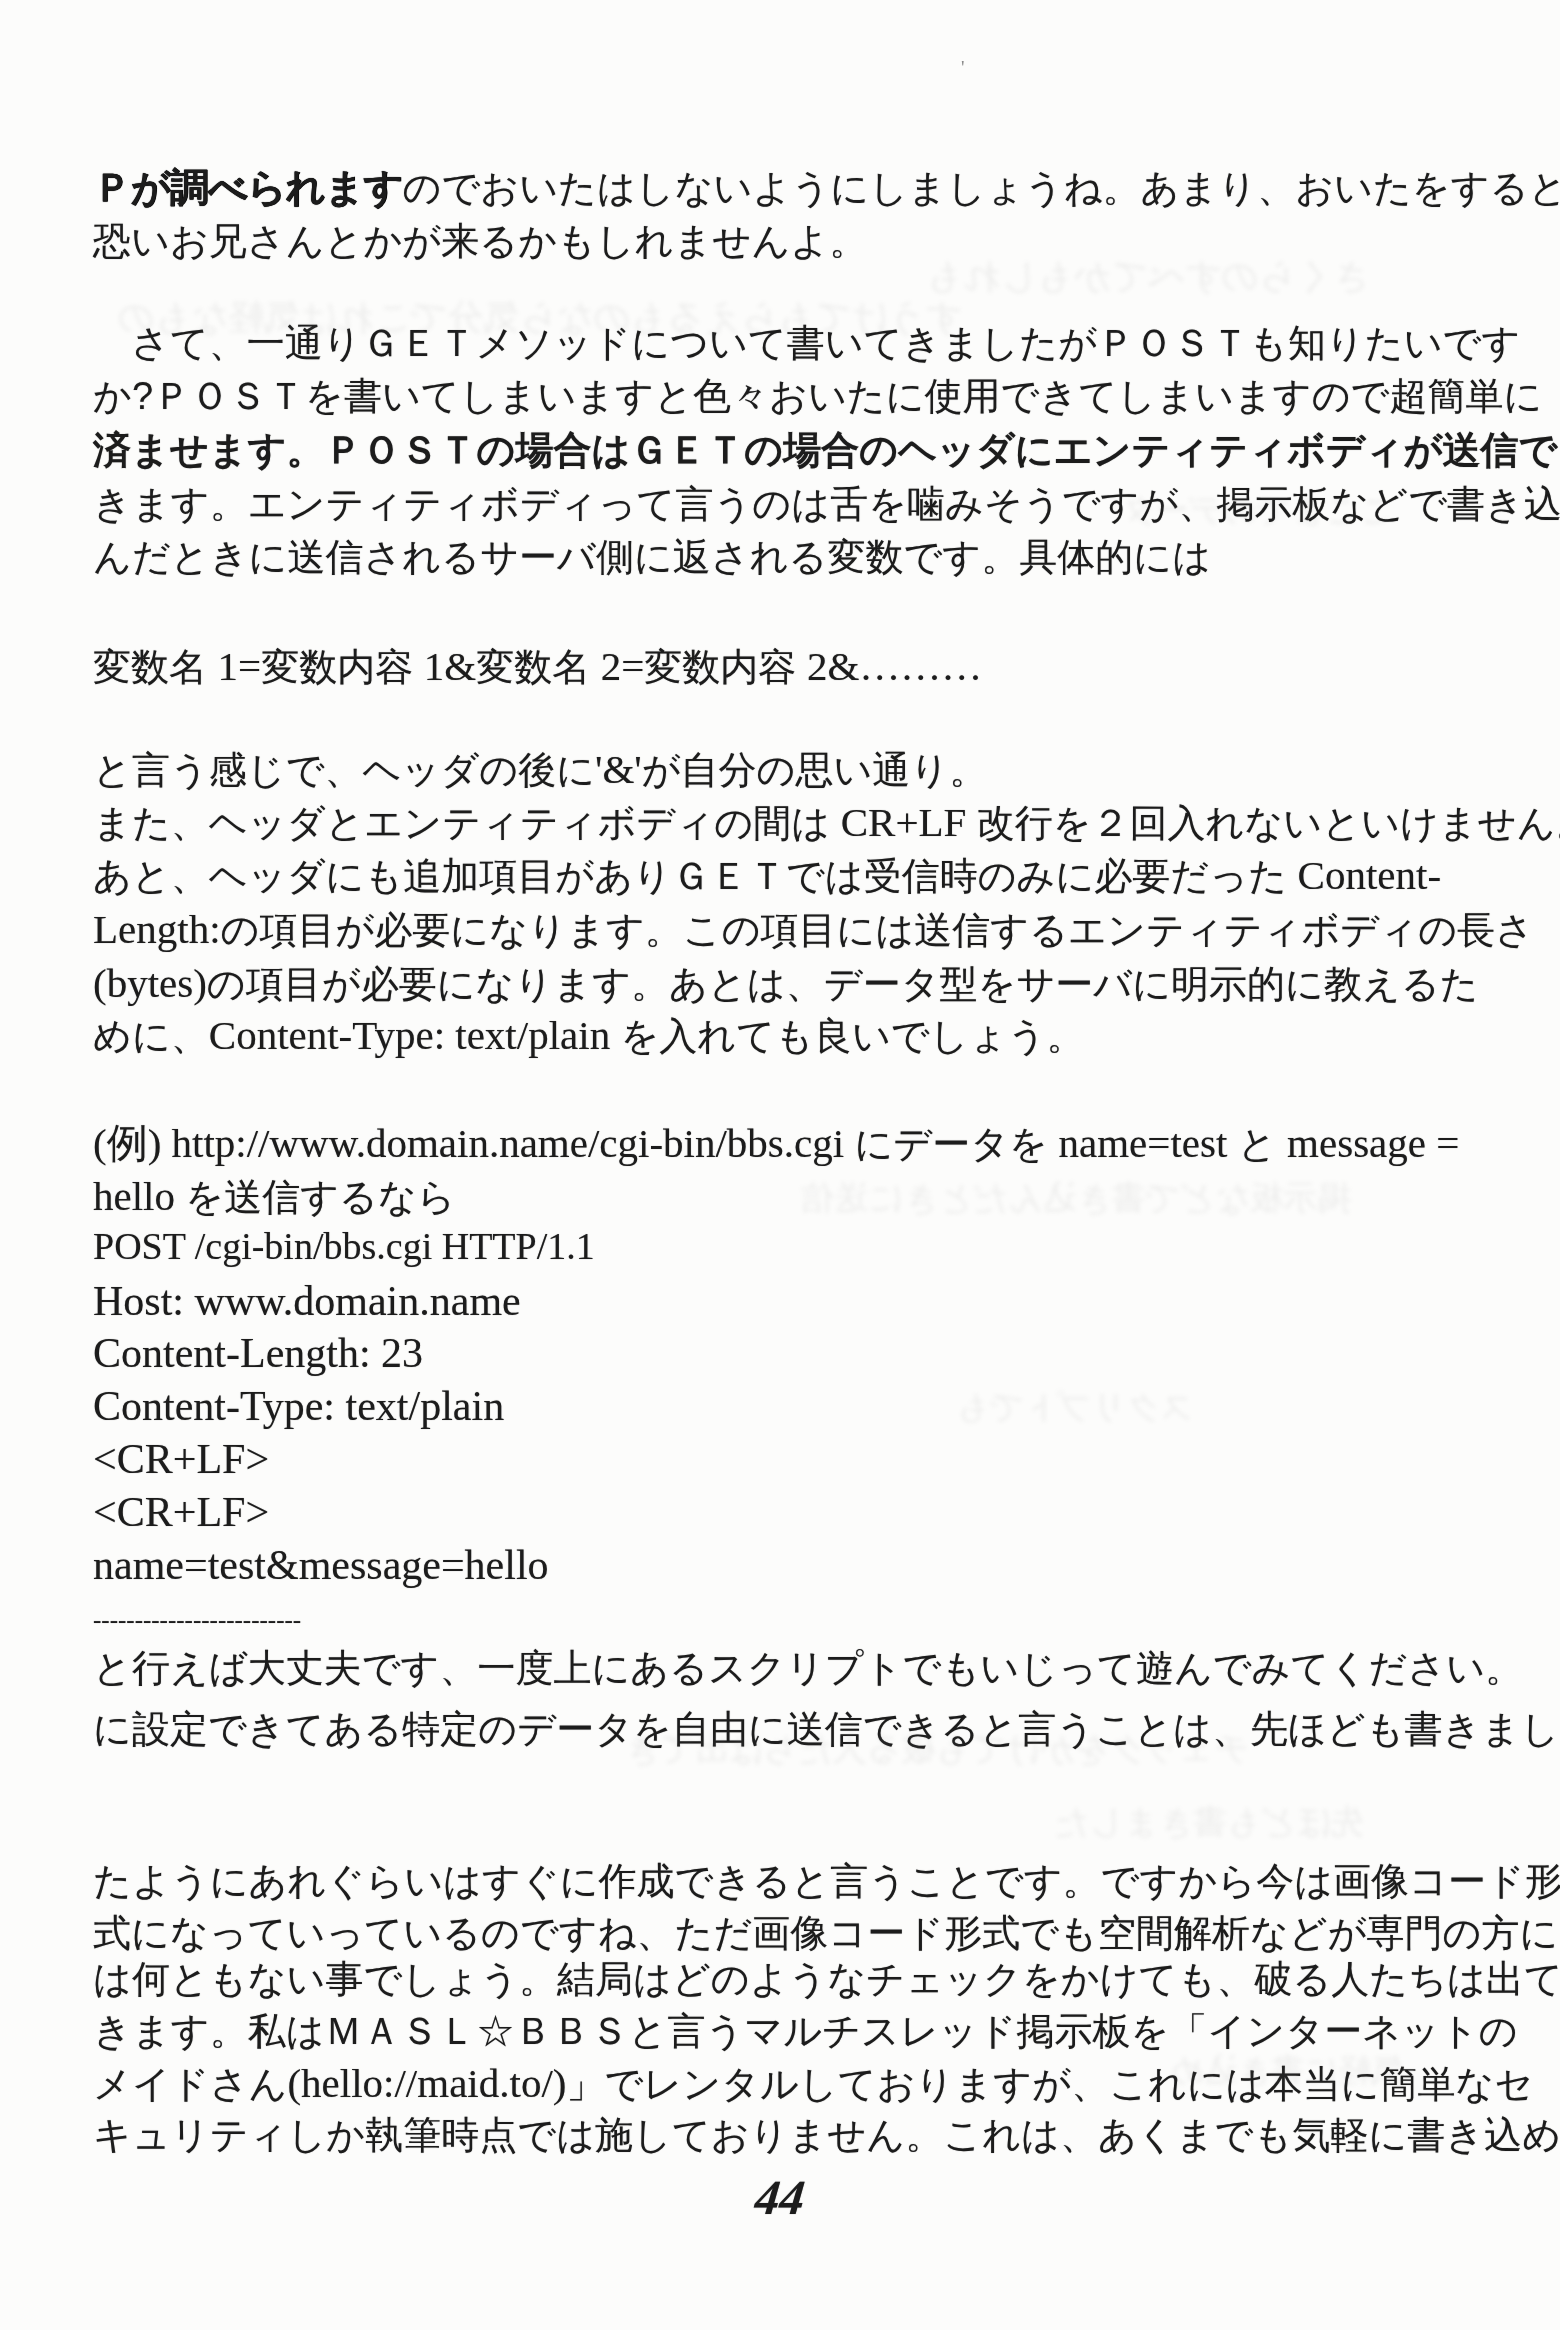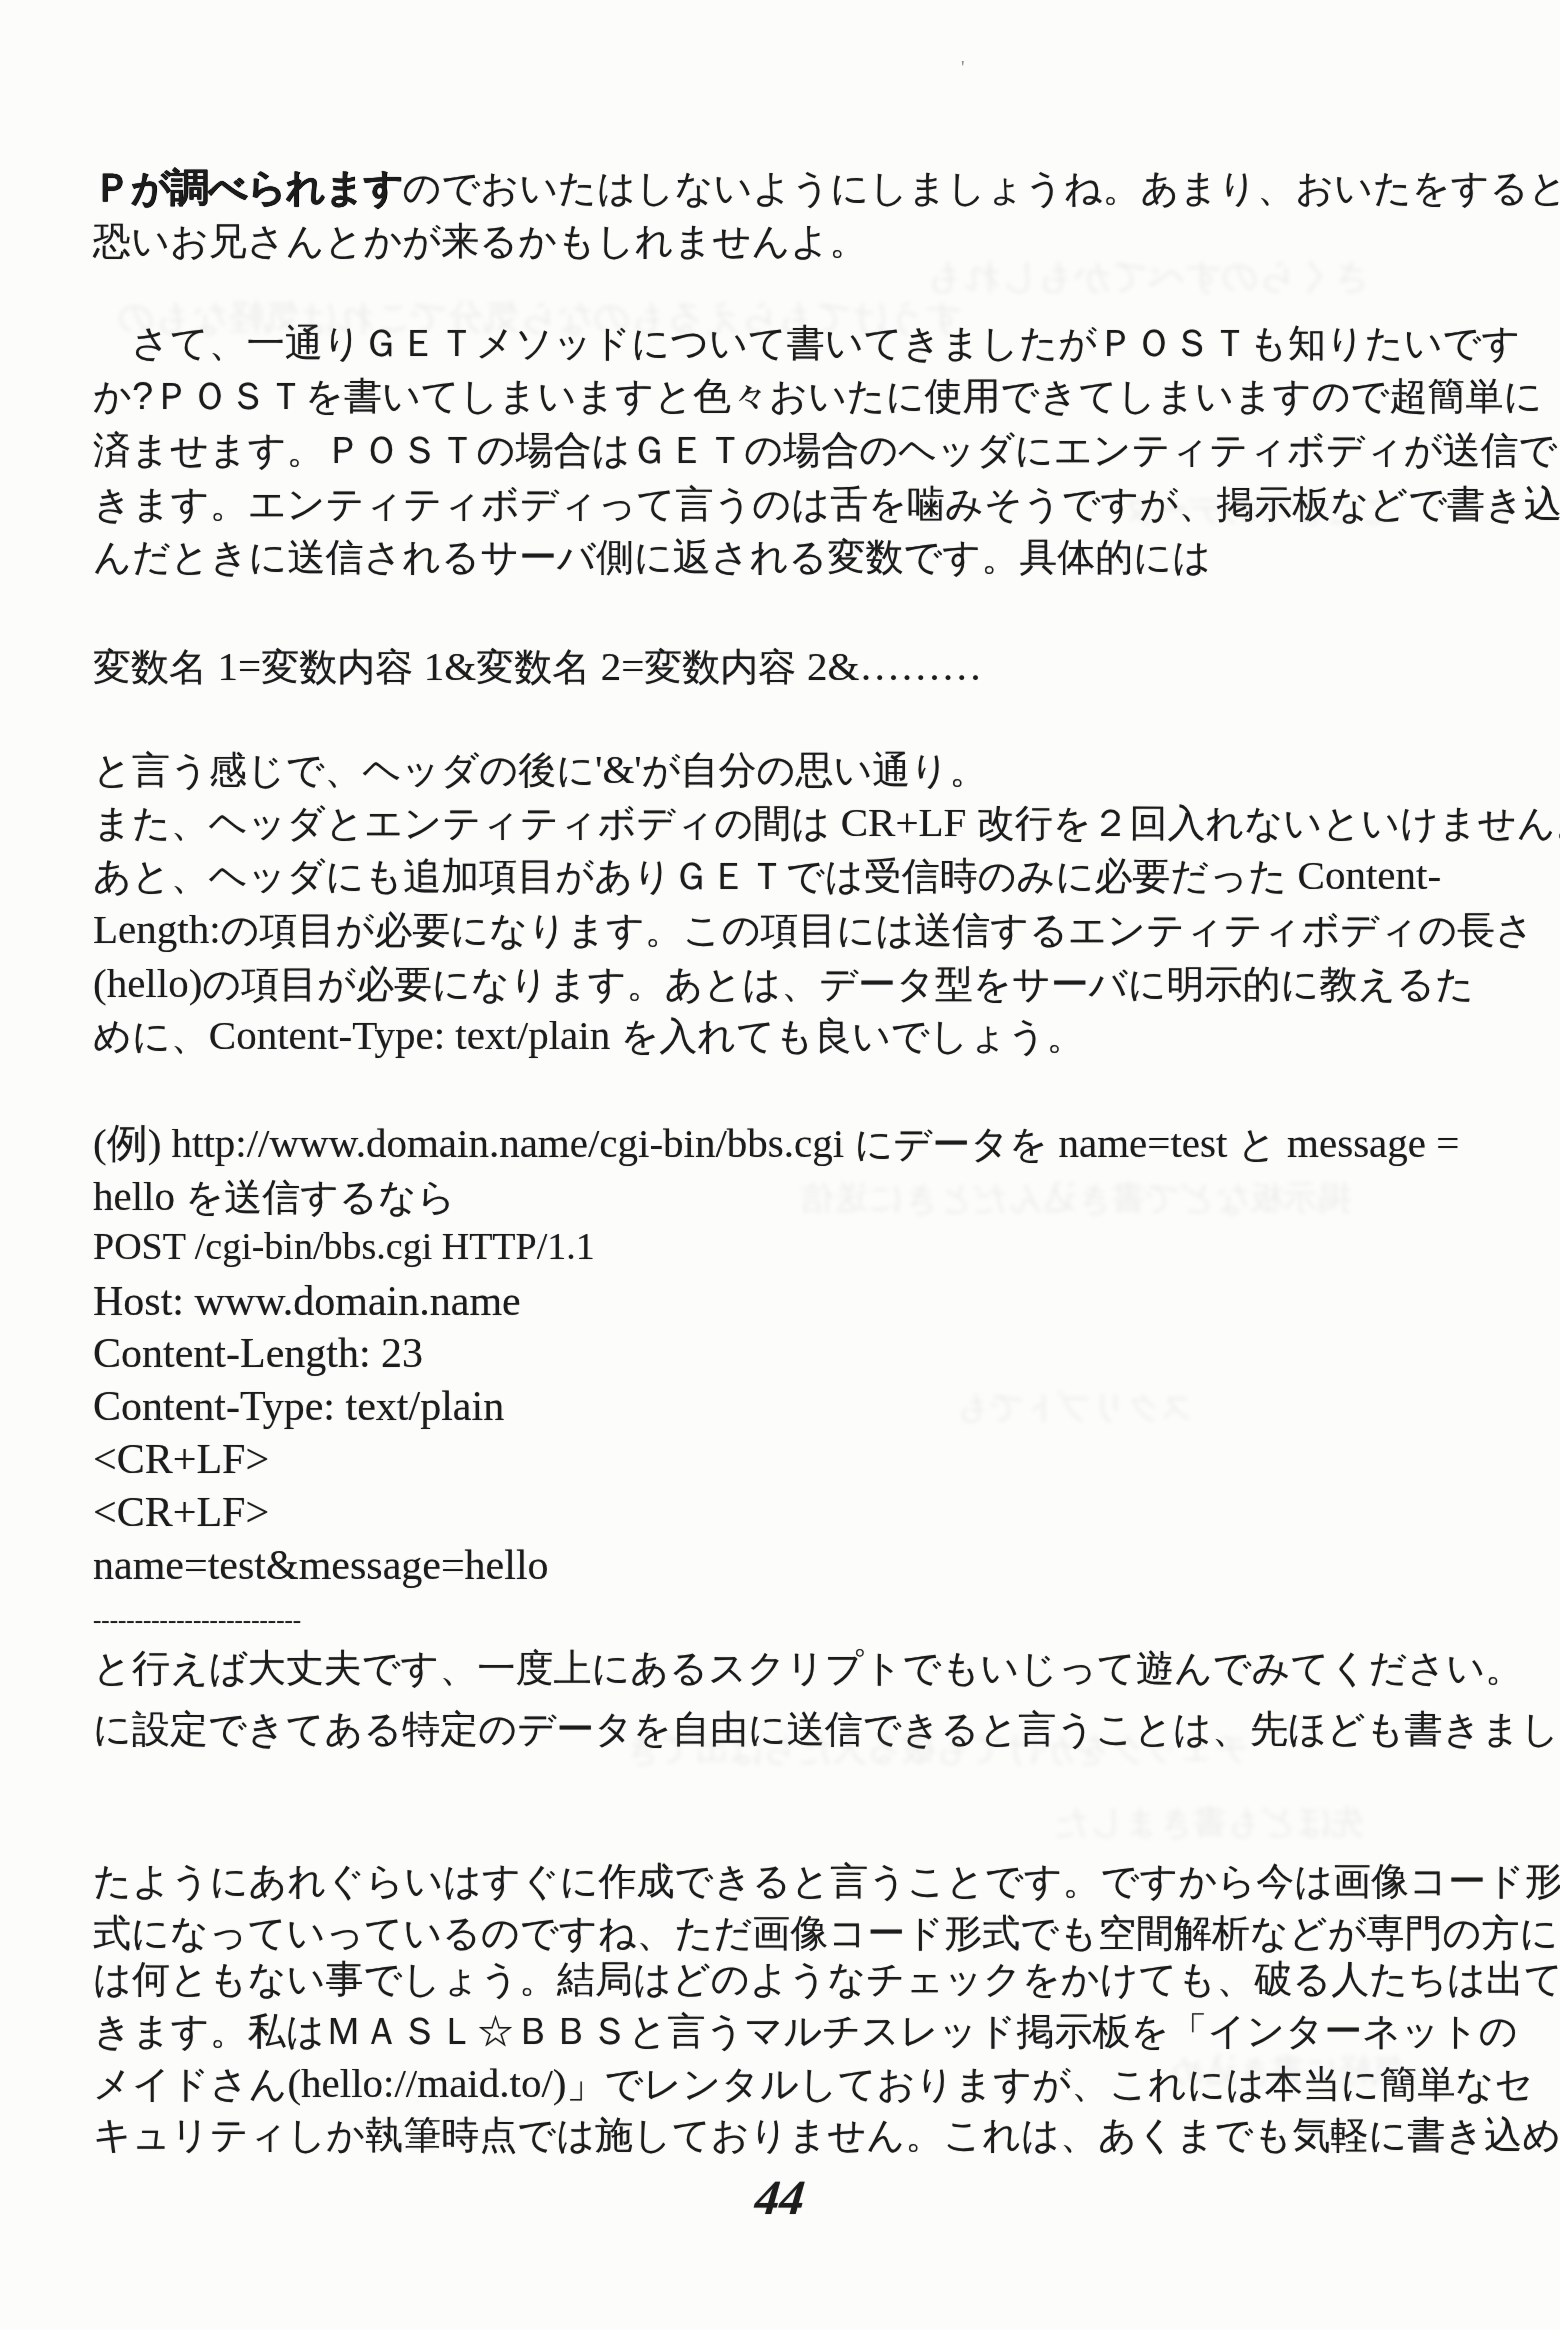--- a/index.html
+++ b/index.html
@@ -21,29 +21,29 @@
 </style>
 </head>
 <body>
 
 <div id="page" style="background: rgb(252, 252, 251);">
   <div id="page-number" style="top: 2169px;">44</div>
 <div class="line" style="left: 93px; top: 168px;"><span class="f-b">Ｐが調べられます</span><span class="f-g">のでおいたはしないようにしましょうね。あまり、おいたをすると</span></div>
     <div class="line" style="left: 93px; top: 222px;"><span class="f-g">恐いお兄さんとかが来るかもしれませんよ。</span></div>
     <div class="line" style="left: 93px; top: 324px;"><span class="f-g">　さて、一通りＧＥＴメソッドについて書いてきましたがＰＯＳＴも知りたいです</span></div>
     <div class="line" style="left: 93px; top: 377px;"><span class="f-g">か?ＰＯＳＴを書いてしまいますと色々おいたに使用できてしまいますので超簡単に</span></div>
-    <div class="line" style="left: 93px; top: 431px;"><span class="f-g">済ませます。ＰＯＳＴの場合はＧＥＴの場合のヘッダにエンティティボディが送信で</span></div>
+    <div class="line" style="left: 93px; top: 431px; font-weight: bold;"><span class="f-g">済ませます。ＰＯＳＴの場合はＧＥＴの場合のヘッダにエンティティボディが送信で</span></div>
     <div class="line" style="left: 93px; top: 485px;"><span class="f-g">きます。エンティティボディって言うのは舌を噛みそうですが、掲示板などで書き込</span></div>
     <div class="line" style="left: 93px; top: 538px;"><span class="f-g">んだときに送信されるサーバ側に返される変数です。具体的には</span></div>
     <div class="line" style="left: 93px; top: 646px;"><span class="f-g">変数名 </span><span class="f-s">1=</span><span class="f-g">変数内容 </span><span class="f-s">1&amp;</span><span class="f-g">変数名 </span><span class="f-s">2=</span><span class="f-g">変数内容 </span><span class="f-s">2&amp;………</span></div>
     <div class="line" style="left: 93px; top: 749px;"><span class="f-g">と言う感じで、ヘッダの後に</span><span class="f-s">'&amp;'</span><span class="f-g">が自分の思い通り。</span></div>
     <div class="line" style="left: 93px; top: 802px;"><span class="f-g">また、ヘッダとエンティティボディの間は </span><span class="f-s">CR+LF </span><span class="f-g">改行を２回入れないといけません。</span></div>
     <div class="line" style="left: 93px; top: 855px;"><span class="f-g">あと、ヘッダにも追加項目がありＧＥＴでは受信時のみに必要だった </span><span class="f-s">Content-</span></div>
     <div class="line" style="left: 93px; top: 909px;"><span class="f-s">Length:</span><span class="f-g">の項目が必要になります。この項目には送信するエンティティボディの長さ</span></div>
-    <div class="line" style="left: 93px; top: 963px;"><span class="f-s">(hello)</span><span class="f-g">の項目が必要になります。あとは、データ型をサーバに明示的に教えるた</span></div>
+    <div class="line" style="left: 93px; top: 963px;"><span class="f-s">(bytes)</span><span class="f-g">の項目が必要になります。あとは、データ型をサーバに明示的に教えるた</span></div>
     <div class="line" style="left: 93px; top: 1015px;"><span class="f-g">めに、</span><span class="f-s">Content-Type: text/plain </span><span class="f-g">を入れても良いでしょう。</span></div>
     <div class="line" style="left: 93px; top: 1123px;"><span class="f-s">(例) http://www.domain.name/cgi-bin/bbs.cgi </span><span class="f-g">にデータを </span><span class="f-s">name=test </span><span class="f-g">と </span><span class="f-s">message =</span></div>
     <div class="line" style="left: 93px; top: 1176px;"><span class="f-s">hello </span><span class="f-g">を送信するなら</span></div>
     <div class="line" style="left: 93px; top: 1227px;"><span class="f-s" style="font-size: 38px;">POST /cgi-bin/bbs.cgi HTTP/1.1</span></div>
     <div class="line" style="left: 93px; top: 1280px;"><span class="f-s" style="font-size: 42px;">Host: www.domain.name</span></div>
     <div class="line" style="left: 93px; top: 1332px;"><span class="f-s" style="font-size: 42px;">Content-Length: 23</span></div>
     <div class="line" style="left: 93px; top: 1385px;"><span class="f-s" style="font-size: 42px;">Content-Type: text/plain</span></div>
     <div class="line" style="left: 93px; top: 1438px;"><span class="f-s" style="font-size: 42px;">&lt;CR+LF&gt;</span></div>
     <div class="line" style="left: 93px; top: 1491px;"><span class="f-s" style="font-size: 42px;">&lt;CR+LF&gt;</span></div>
     <div class="line" style="left: 93px; top: 1544px;"><span class="f-s" style="font-size: 42px;">name=test&amp;message=hello</span></div>

